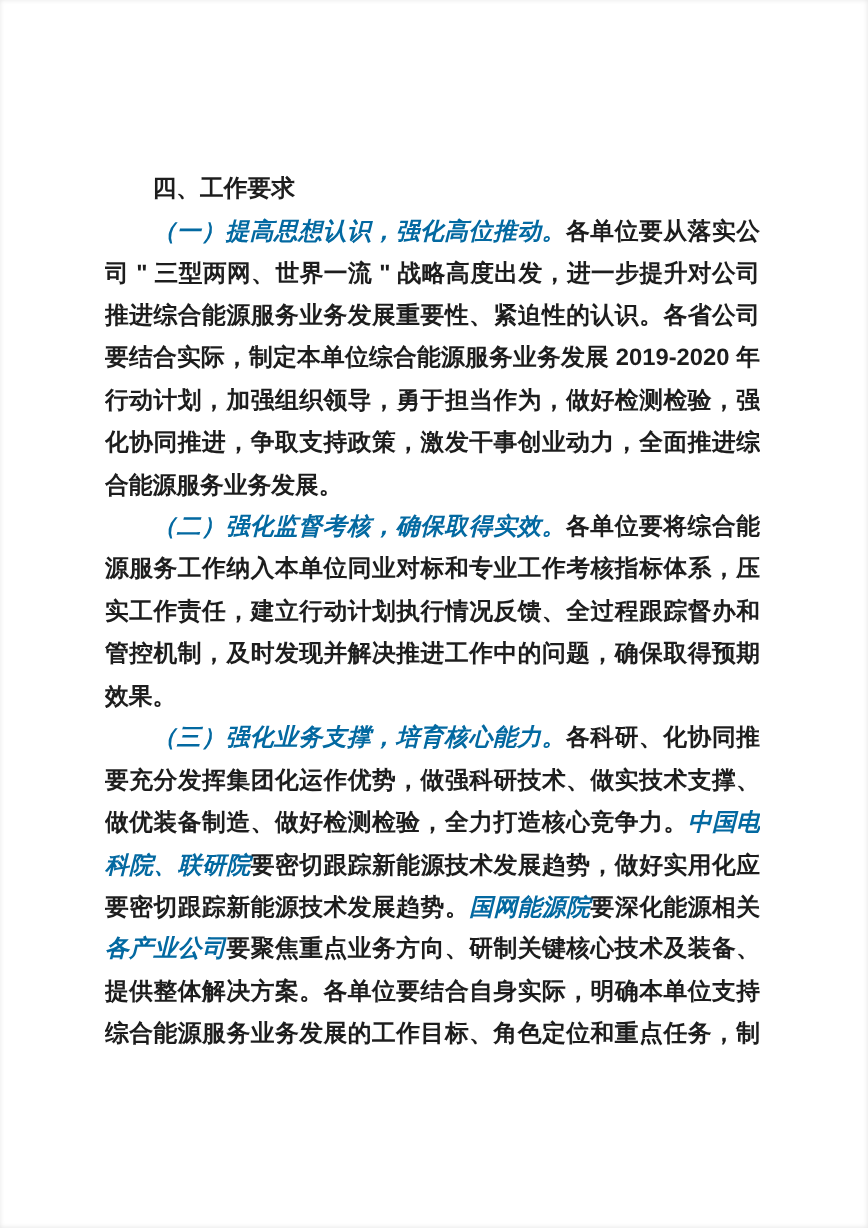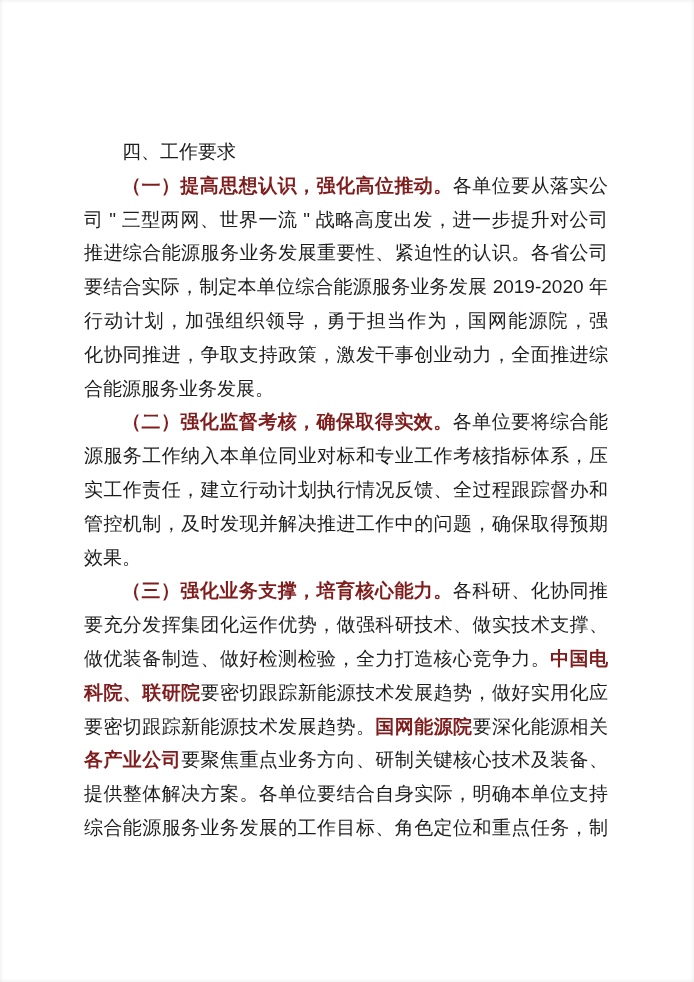--- a/index.html
+++ b/index.html
@@ -38,37 +38,38 @@
   }
   .text-line.no-justify {
     text-align: left;
     text-align-last: left;
   }
   .text-line.indent {
     text-indent: 38px;
   }
   .seg-bold {
     font-weight: 700;
-    color: #7f1d1d;
+    color: #0369a1;
+    font-style: italic;
   }
   .seg-regular {
-    font-weight: 400;
+    font-weight: 700;
   }
 </style>
 </head>
 <body>
 
 <div class="page">
   <div class="doc-body" id="doc-body">
       <div class="text-line indent no-justify"><span class="seg-regular">四、工作要求</span></div>
       <div class="text-line indent"><span class="seg-bold">（一）提高思想认识，强化高位推动。</span><span class="seg-regular">各单位要从落实公</span></div>
       <div class="text-line"><span class="seg-regular">司 " 三型两网、世界一流 " 战略高度出发，进一步提升对公司</span></div>
       <div class="text-line"><span class="seg-regular">推进综合能源服务业务发展重要性、紧迫性的认识。各省公司</span></div>
       <div class="text-line"><span class="seg-regular">要结合实际，制定本单位综合能源服务业务发展 2019-2020 年</span></div>
-      <div class="text-line"><span class="seg-regular">行动计划，加强组织领导，勇于担当作为，国网能源院，强</span></div>
+      <div class="text-line"><span class="seg-regular">行动计划，加强组织领导，勇于担当作为，做好检测检验，强</span></div>
       <div class="text-line"><span class="seg-regular">化协同推进，争取支持政策，激发干事创业动力，全面推进综</span></div>
       <div class="text-line no-justify"><span class="seg-regular">合能源服务业务发展。</span></div>
       <div class="text-line indent"><span class="seg-bold">（二）强化监督考核，确保取得实效。</span><span class="seg-regular">各单位要将综合能</span></div>
       <div class="text-line"><span class="seg-regular">源服务工作纳入本单位同业对标和专业工作考核指标体系，压</span></div>
       <div class="text-line"><span class="seg-regular">实工作责任，建立行动计划执行情况反馈、全过程跟踪督办和</span></div>
       <div class="text-line"><span class="seg-regular">管控机制，及时发现并解决推进工作中的问题，确保取得预期</span></div>
       <div class="text-line no-justify"><span class="seg-regular">效果。</span></div>
       <div class="text-line indent"><span class="seg-bold">（三）强化业务支撑，培育核心能力。</span><span class="seg-regular">各科研、化协同推进</span></div>
       <div class="text-line"><span class="seg-regular">要充分发挥集团化运作优势，做强科研技术、做实技术支撑、</span></div>
       <div class="text-line"><span class="seg-regular">做优装备制造、做好检测检验，全力打造核心竞争力。</span><span class="seg-bold">中国电</span></div>

